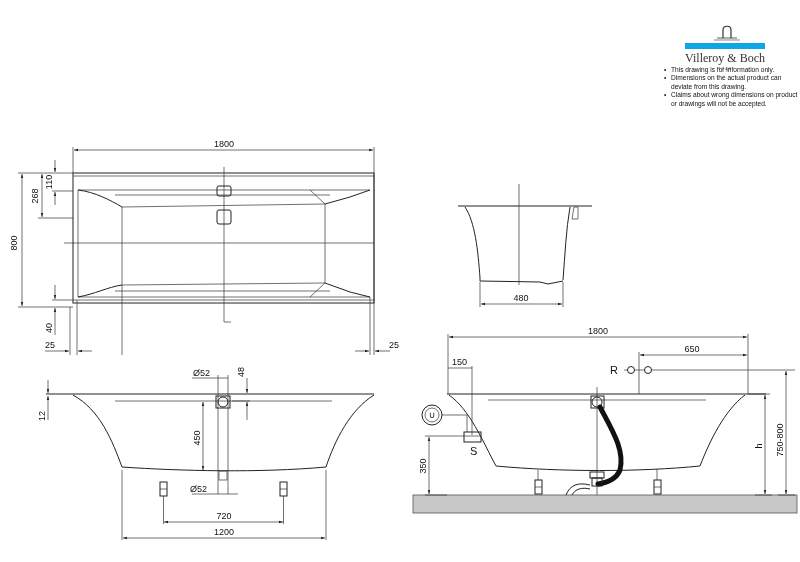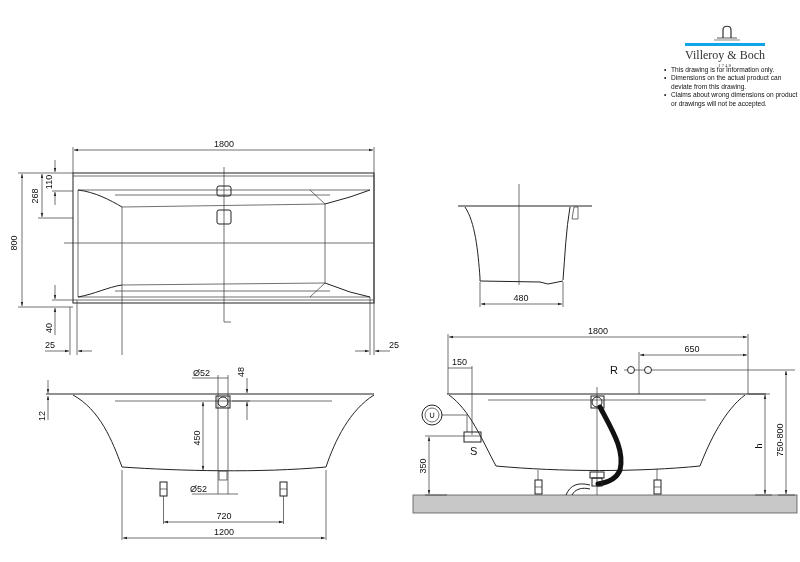--- a/index.html
+++ b/index.html
@@ -3,21 +3,21 @@
 <meta charset="utf-8">
 <style>
   html, body { margin: 0; padding: 0; background: #ffffff; }
   body { width: 800px; height: 562px; position: relative; overflow: hidden; font-family: "Liberation Sans", sans-serif; }
   svg { position: absolute; left: 0; top: 0; }
   .ln { stroke: #222; stroke-width: 1; fill: none; }
   .thin { stroke: #333; stroke-width: 0.7; fill: none; }
   .dim { font-family: "Liberation Sans", sans-serif; font-size: 9px; fill: #111; }
   .lbl { font-family: "Liberation Sans", sans-serif; font-size: 11px; fill: #111; }
   .brand { position: absolute; left: 655px; top: 26px; width: 140px; text-align: center; }
-  .brand-name { font-family: "Liberation Serif", serif; font-size: 12px; color: #333; border-top: 3px solid #0ea5e9; display: inline-block; padding-top: 2px; margin-top: 2px; }
+  .brand-name { font-family: "Liberation Serif", serif; font-size: 12px; color: #333; border-top: 6px solid #0ea5e9; display: inline-block; padding-top: 2px; margin-top: 2px; }
   .brand-year { font-family: "Liberation Serif", serif; font-size: 5px; color: #444; letter-spacing: 1px; }
   .notes { position: absolute; left: 664px; top: 66px; width: 136px; margin: 0; padding: 0; list-style: none; font-size: 6.6px; line-height: 8.4px; color: #111; }
   .notes li { padding-left: 7px; position: relative; }
   .notes li::before { content: "•"; position: absolute; left: 0; }
 </style>
 </head>
 <body>
 
 <svg width="800" height="562" viewBox="0 0 800 562" xmlns="http://www.w3.org/2000/svg">
   <defs>

